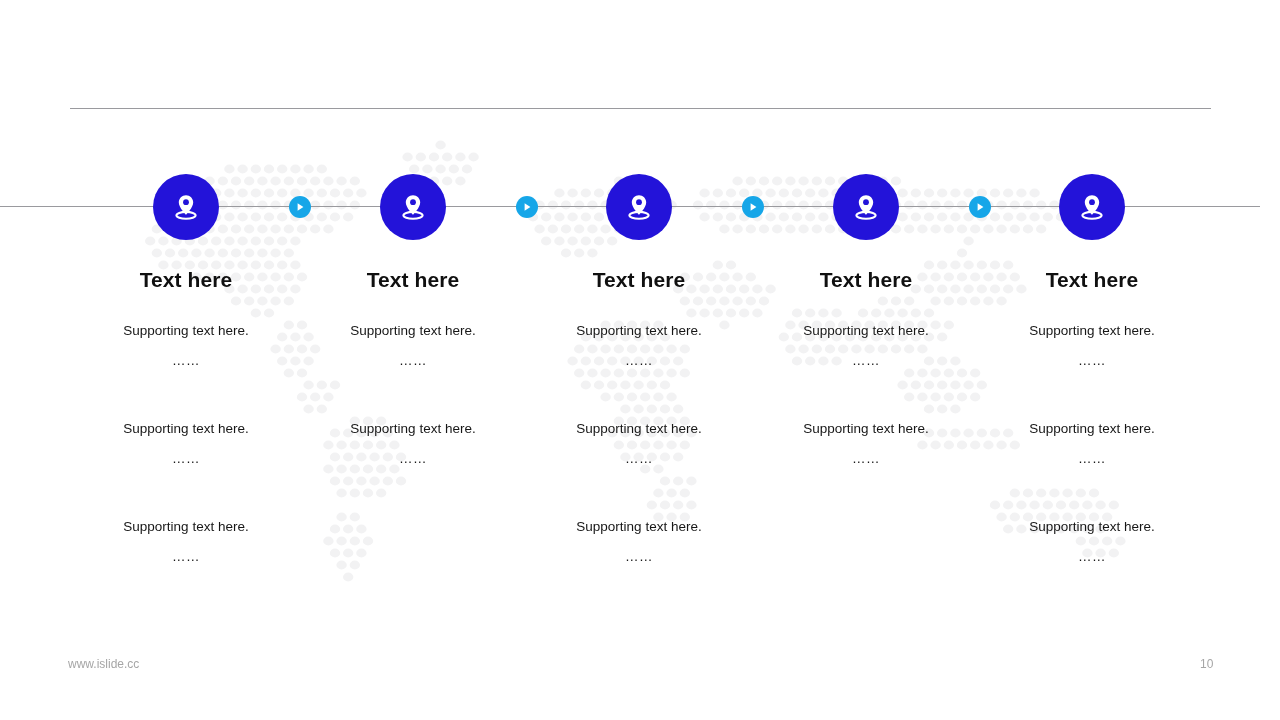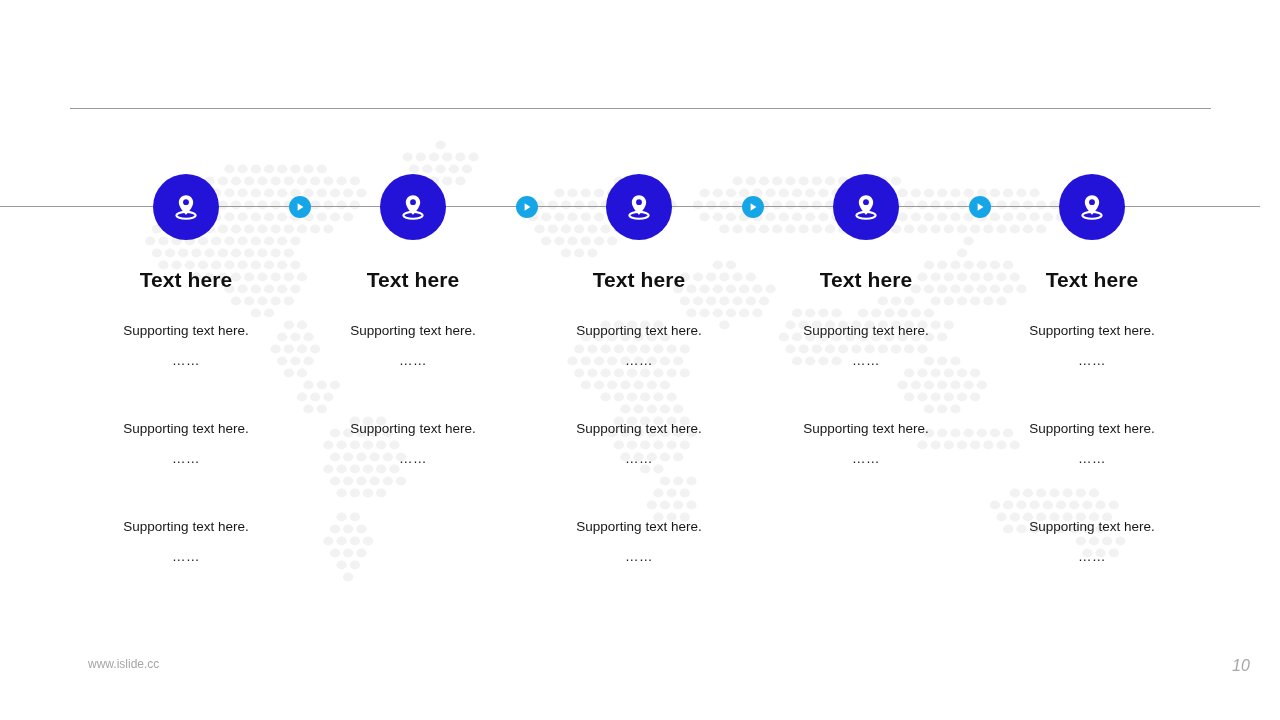--- a/index.html
+++ b/index.html
@@ -122,34 +122,33 @@
     font-size: 13.5px;
     color: #171717;
     line-height: 1.2;
     margin: 14px 0 0 0;
     letter-spacing: 0.5px;
   }
 
   
   #footer-url {
     position: absolute;
-    left: 88px;
+    left: 68px;
     top: 657px;
     font-size: 12px;
     color: #a6a6a6;
     z-index: 4;
   }
   #footer-page {
     position: absolute;
-    left: 1232px;
+    left: 1200px;
     top: 657px;
-    font-size: 16px;
+    font-size: 12px;
     color: #a6a6a6;
     z-index: 4;
-    font-style: italic;
   }
 </style>
 </head>
 <body>
 
 <div id="slide">
 
   <svg id="world-map" viewBox="0 0 1280 470" preserveAspectRatio="none" aria-hidden="true">
     <defs>
       <g id="mapdot">

